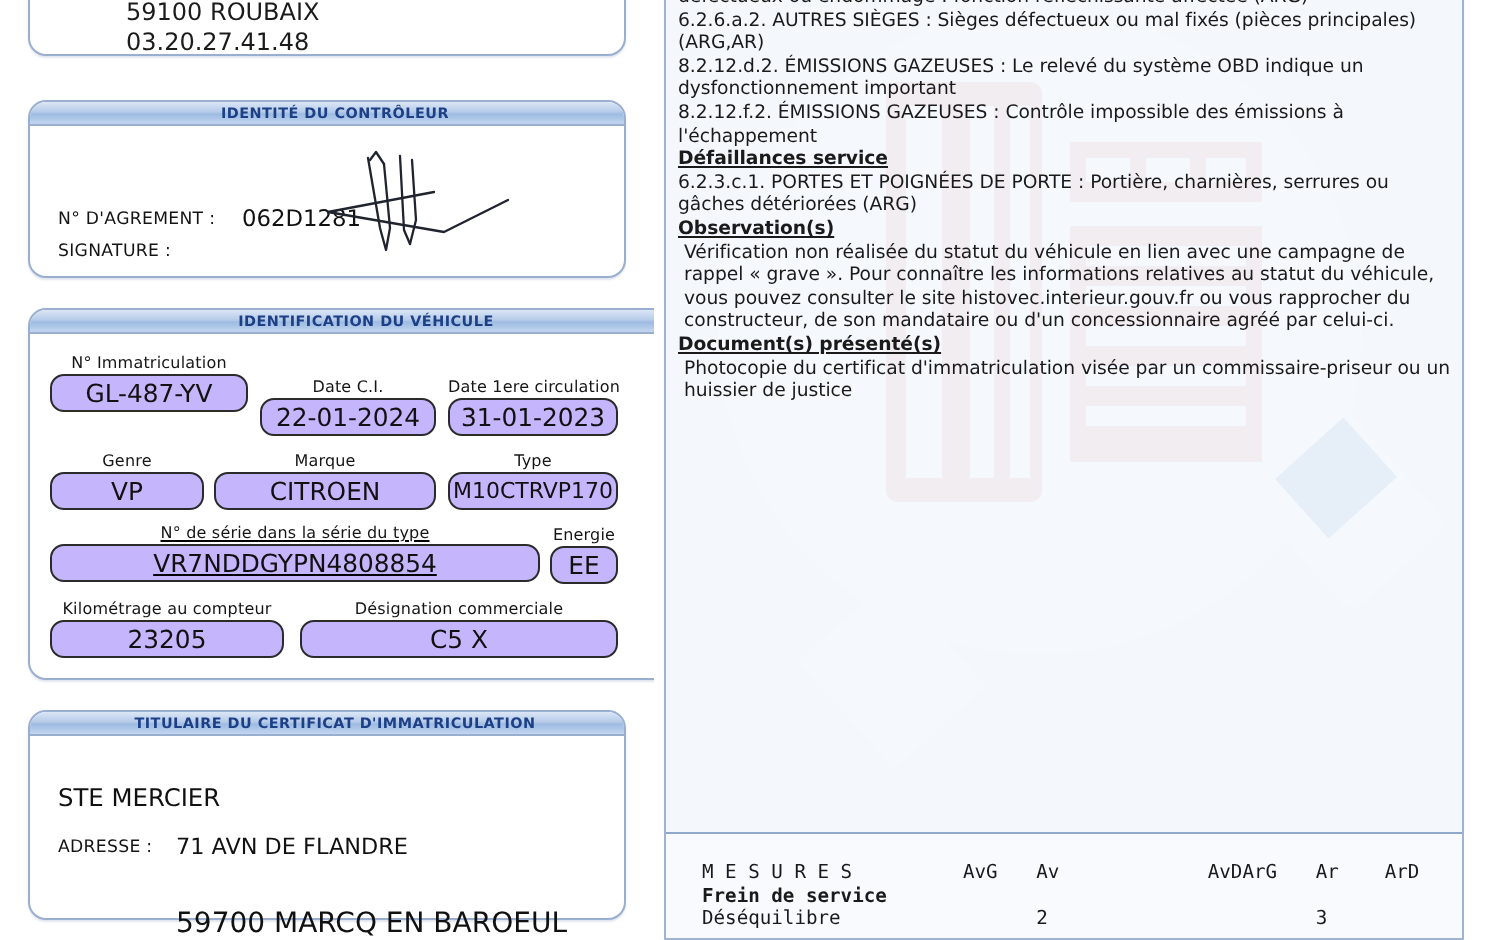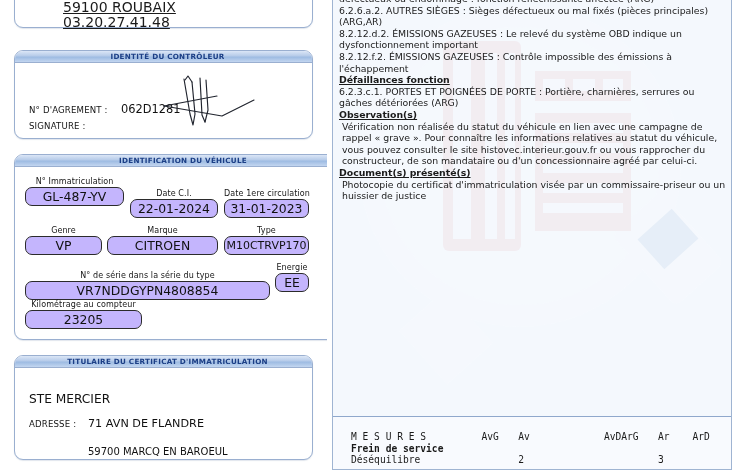--- a/index.html
+++ b/index.html
@@ -41,21 +41,21 @@
     padding-left:8px;
   }
   .panel-body{position:relative;width:100%;}
 
   
   #card-center{
     left:14px;top:-46px;width:299px;height:74px;
   }
   .center-line{
     position:absolute;left:48px;
-    font-size:14px;color:#1b1b1b;white-space:nowrap;text-decoration:underline;
+    font-size:12px;color:#1b1b1b;white-space:nowrap;
   }
 
   
   #card-controleur{left:14px;top:50px;width:299px;height:89px;}
   .lbl{font-size:8.6px;color:#141414;letter-spacing:.15px;white-space:nowrap;}
   .val-plain{font-size:11.4px;color:#111111;white-space:nowrap;}
   #agrement-row{position:absolute;left:14px;top:42px;}
   #signature-row{position:absolute;left:14px;top:58px;}
   #agrement-val{position:absolute;left:106px;top:39px;}
   #signature-ink{position:absolute;left:162px;top:70px;width:110px;height:62px;}
@@ -76,21 +76,21 @@
     line-height:18px;height:19px;
     overflow:hidden;
   }
   .fbox.small{font-size:11px;}
 
   
   #card-titulaire{left:14px;top:355px;width:299px;height:105px;}
   #ste-name{position:absolute;left:14px;top:24px;font-size:12.2px;color:#111;}
   #adresse-lbl{position:absolute;left:14px;top:51px;}
   #adresse-l1{position:absolute;left:73px;top:49px;font-size:11.2px;color:#111;}
-  #adresse-l2{position:absolute;left:73px;top:78px;font-size:10px;color:#111;}
+  #adresse-l2{position:absolute;left:73px;top:86px;font-size:14px;color:#111;}
 
   
   #right-col{
     position:absolute;left:327px;top:0;width:423px;height:470px;
     background:#ffffff;
   }
   #right-panel{
     position:absolute;left:5px;top:-6px;width:400px;height:476px;
     border:1px solid #9fb4d2;
     background:#f4f8fd;
@@ -194,32 +194,36 @@
         </div>
         <div class="fgrp" style="left:92px;top:59px;width:111px;">
           <div class="cap">Marque</div>
           <div class="fbox">CITROEN</div>
         </div>
         <div class="fgrp" style="left:209px;top:59px;width:85px;">
           <div class="cap">Type</div>
           <div class="fbox small">M10CTRVP170</div>
         </div>
 
-        <div class="fgrp" style="left:10px;top:104px;width:245px;">
+        <div class="fgrp" style="left:10px;top:95px;width:245px;text-decoration:underline;">
           <div class="cap">N° de série dans la série du type</div>
           <div class="fbox">VR7NDDGYPN4808854</div>
         </div>
         <div class="fgrp" style="left:260px;top:96px;width:34px;">
           <div class="cap">Energie</div>
           <div class="fbox">EE</div>
         </div>
 
         <div class="fgrp" style="left:10px;top:133px;width:117px;">
           <div class="cap">Kilométrage au compteur</div>
           <div class="fbox">23205</div>
+        </div>
+        <div class="fgrp" style="left:135px;top:133px;width:159px;">
+          <div class="cap">Désignation commerciale</div>
+          <div class="fbox">C5 X</div>
         </div>
 
       </div>
     </div>
 
     <div class="panel" id="card-titulaire">
       <div class="panel-head">TITULAIRE DU CERTIFICAT D'IMMATRICULATION</div>
       <div class="panel-body" style="height:92px;position:relative;">
         <span id="ste-name">STE MERCIER</span>
         <span class="lbl" id="adresse-lbl">ADRESSE :</span>
@@ -259,21 +263,21 @@
             <rect x="198" y="202" width="80" height="10"></rect>
           </g>
         </g>
       </svg>
 
       <div id="defauts">
         <p class="indent1">défectueux ou endommagé : fonction réfléchissante affectée (ARG)</p>
         <p class="indent1">6.2.6.a.2. AUTRES SIÈGES : Sièges défectueux ou mal fixés (pièces principales) (ARG,AR)</p>
         <p class="indent1">8.2.12.d.2. ÉMISSIONS GAZEUSES : Le relevé du système OBD indique un dysfonctionnement important</p>
         <p class="indent1">8.2.12.f.2. ÉMISSIONS GAZEUSES : Contrôle impossible des émissions à l'échappement</p>
-        <p class="sec-head">Défaillances fonction</p>
+        <p class="sec-head">Défaillances service</p>
         <p class="indent1">6.2.3.c.1. PORTES ET POIGNÉES DE PORTE : Portière, charnières, serrures ou gâches détériorées (ARG)</p>
         <p class="sec-head">Observation(s)</p>
         <p style="padding-left:6px;">Vérification non réalisée du statut du véhicule en lien avec une campagne de rappel « grave ». Pour connaître les informations relatives au statut du véhicule, vous pouvez consulter le site histovec.interieur.gouv.fr ou vous rapprocher du constructeur, de son mandataire ou d'un concessionnaire agréé par celui-ci.</p>
         <p class="sec-head">Document(s) présenté(s)</p>
         <p style="padding-left:6px;">Photocopie du certificat d'immatriculation visée par un commissaire-priseur ou un huissier de justice</p>
       </div>
 
       <div id="measures">
         <table id="mtable">
           <tbody><tr>

